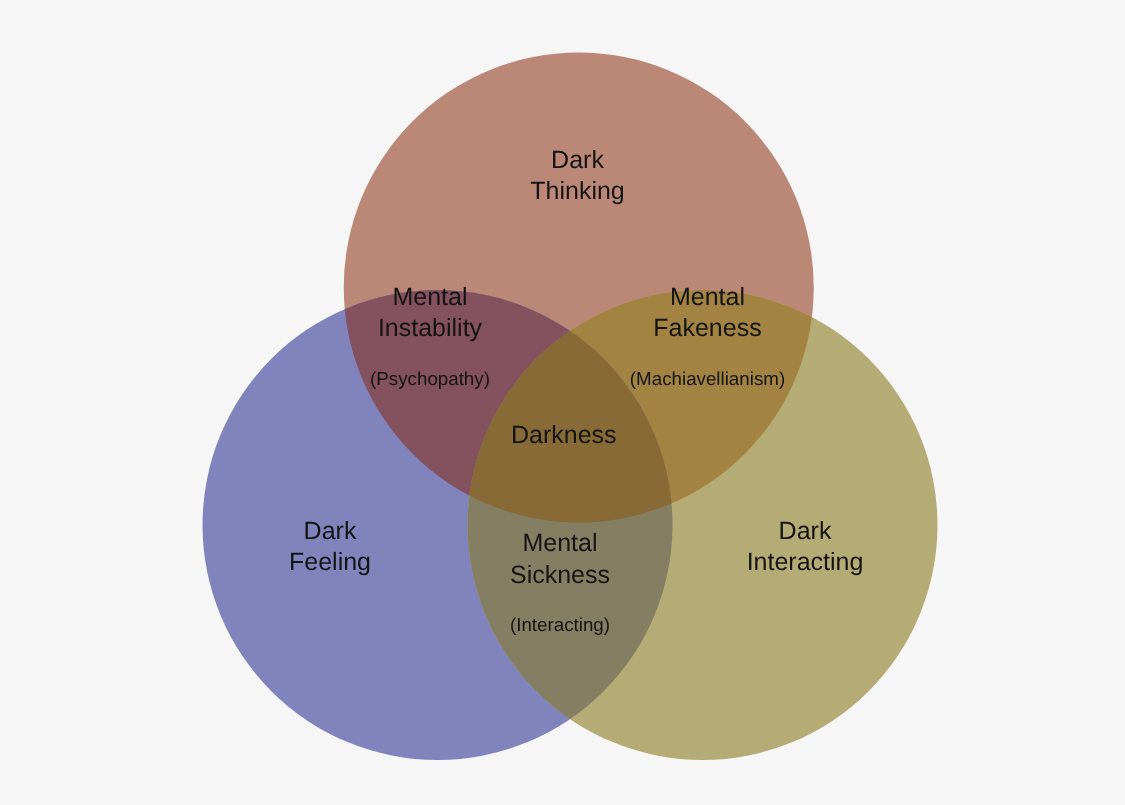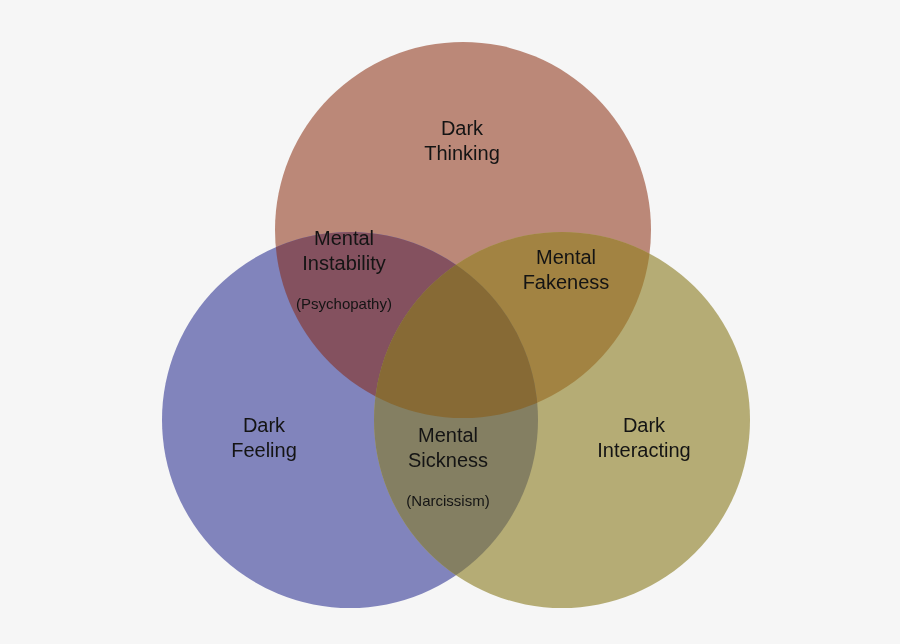--- a/index.html
+++ b/index.html
@@ -84,22 +84,26 @@
 
   <div class="label" style="left:344px; top:270px">
     <div class="main">Mental
 Instability</div>
     <div class="sub">(Psychopathy)</div>
   </div>
 
   <div class="label" style="left:566px; top:270px">
     <div class="main">Mental
 Fakeness</div>
+    <div class="sub">(Machiavellianism)</div>
   </div>
 
   <div class="label" style="left:448px; top:467px">
     <div class="main">Mental
 Sickness</div>
-    <div class="sub">(Narcissism)</div>
+    <div class="sub">(Interacting)</div>
   </div>
 
+  <div class="label" style="left:451px; top:349px">
+    <div class="main">Darkness</div>
+  </div>
 
 </div>
 
 </body></html>

